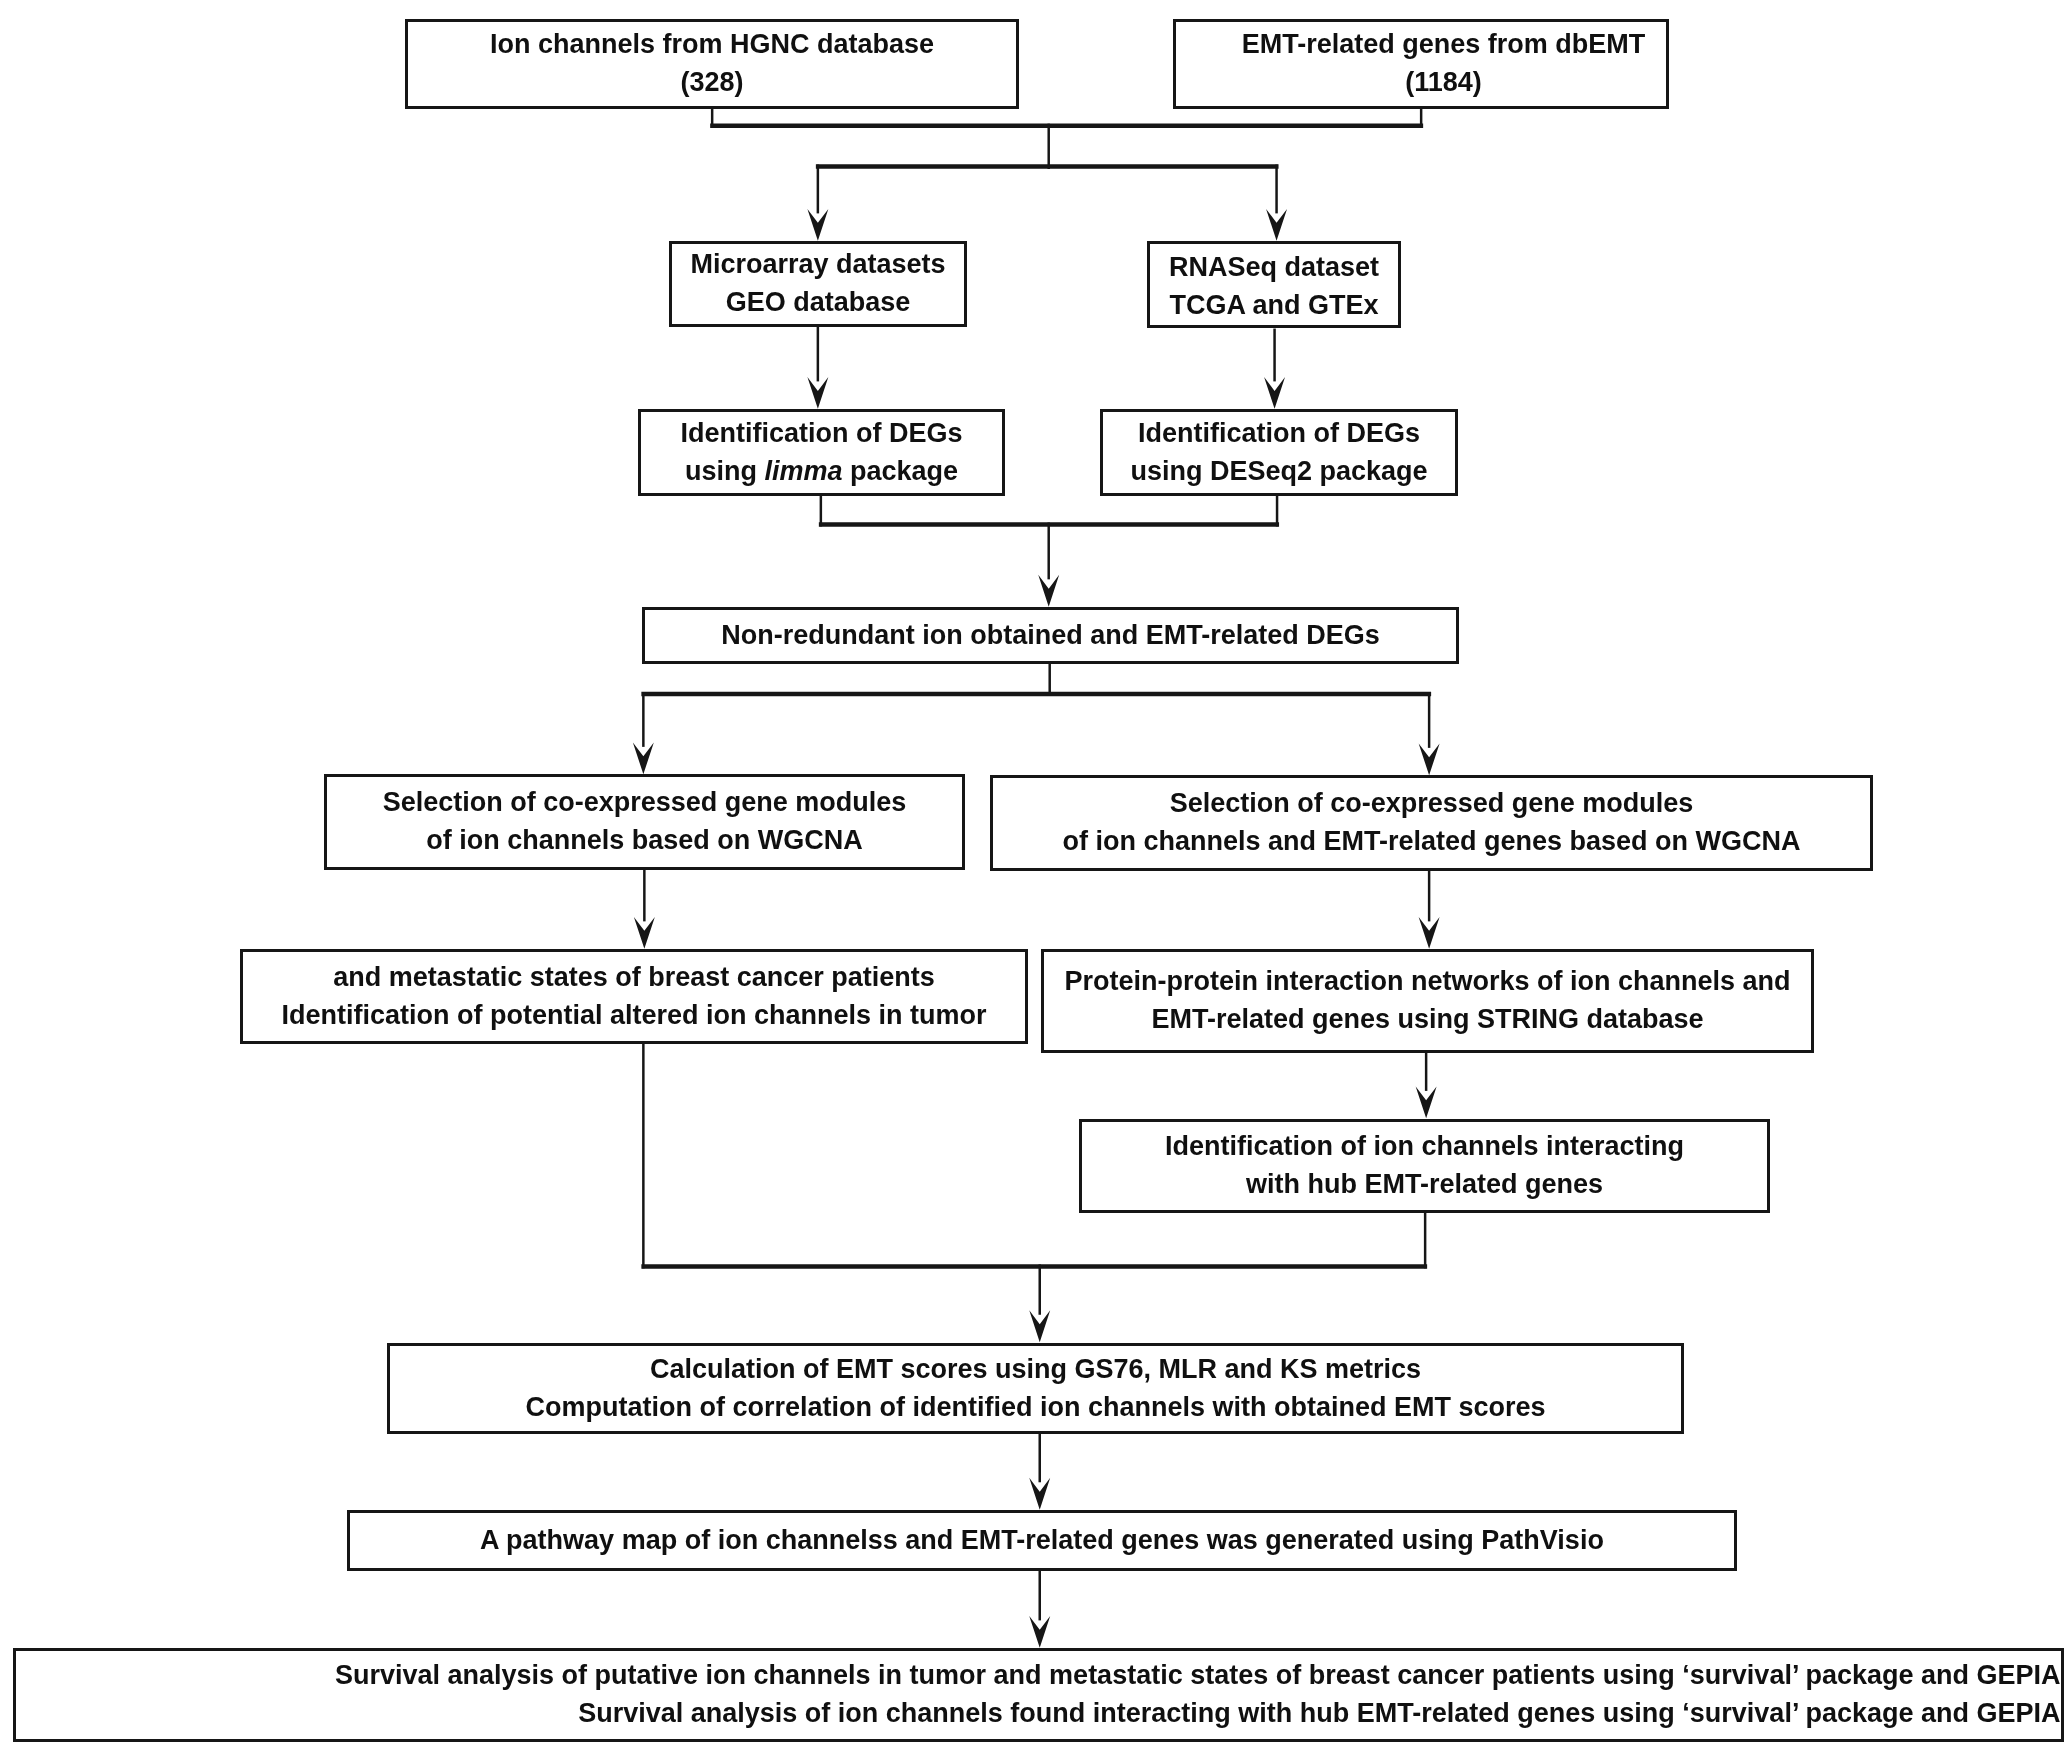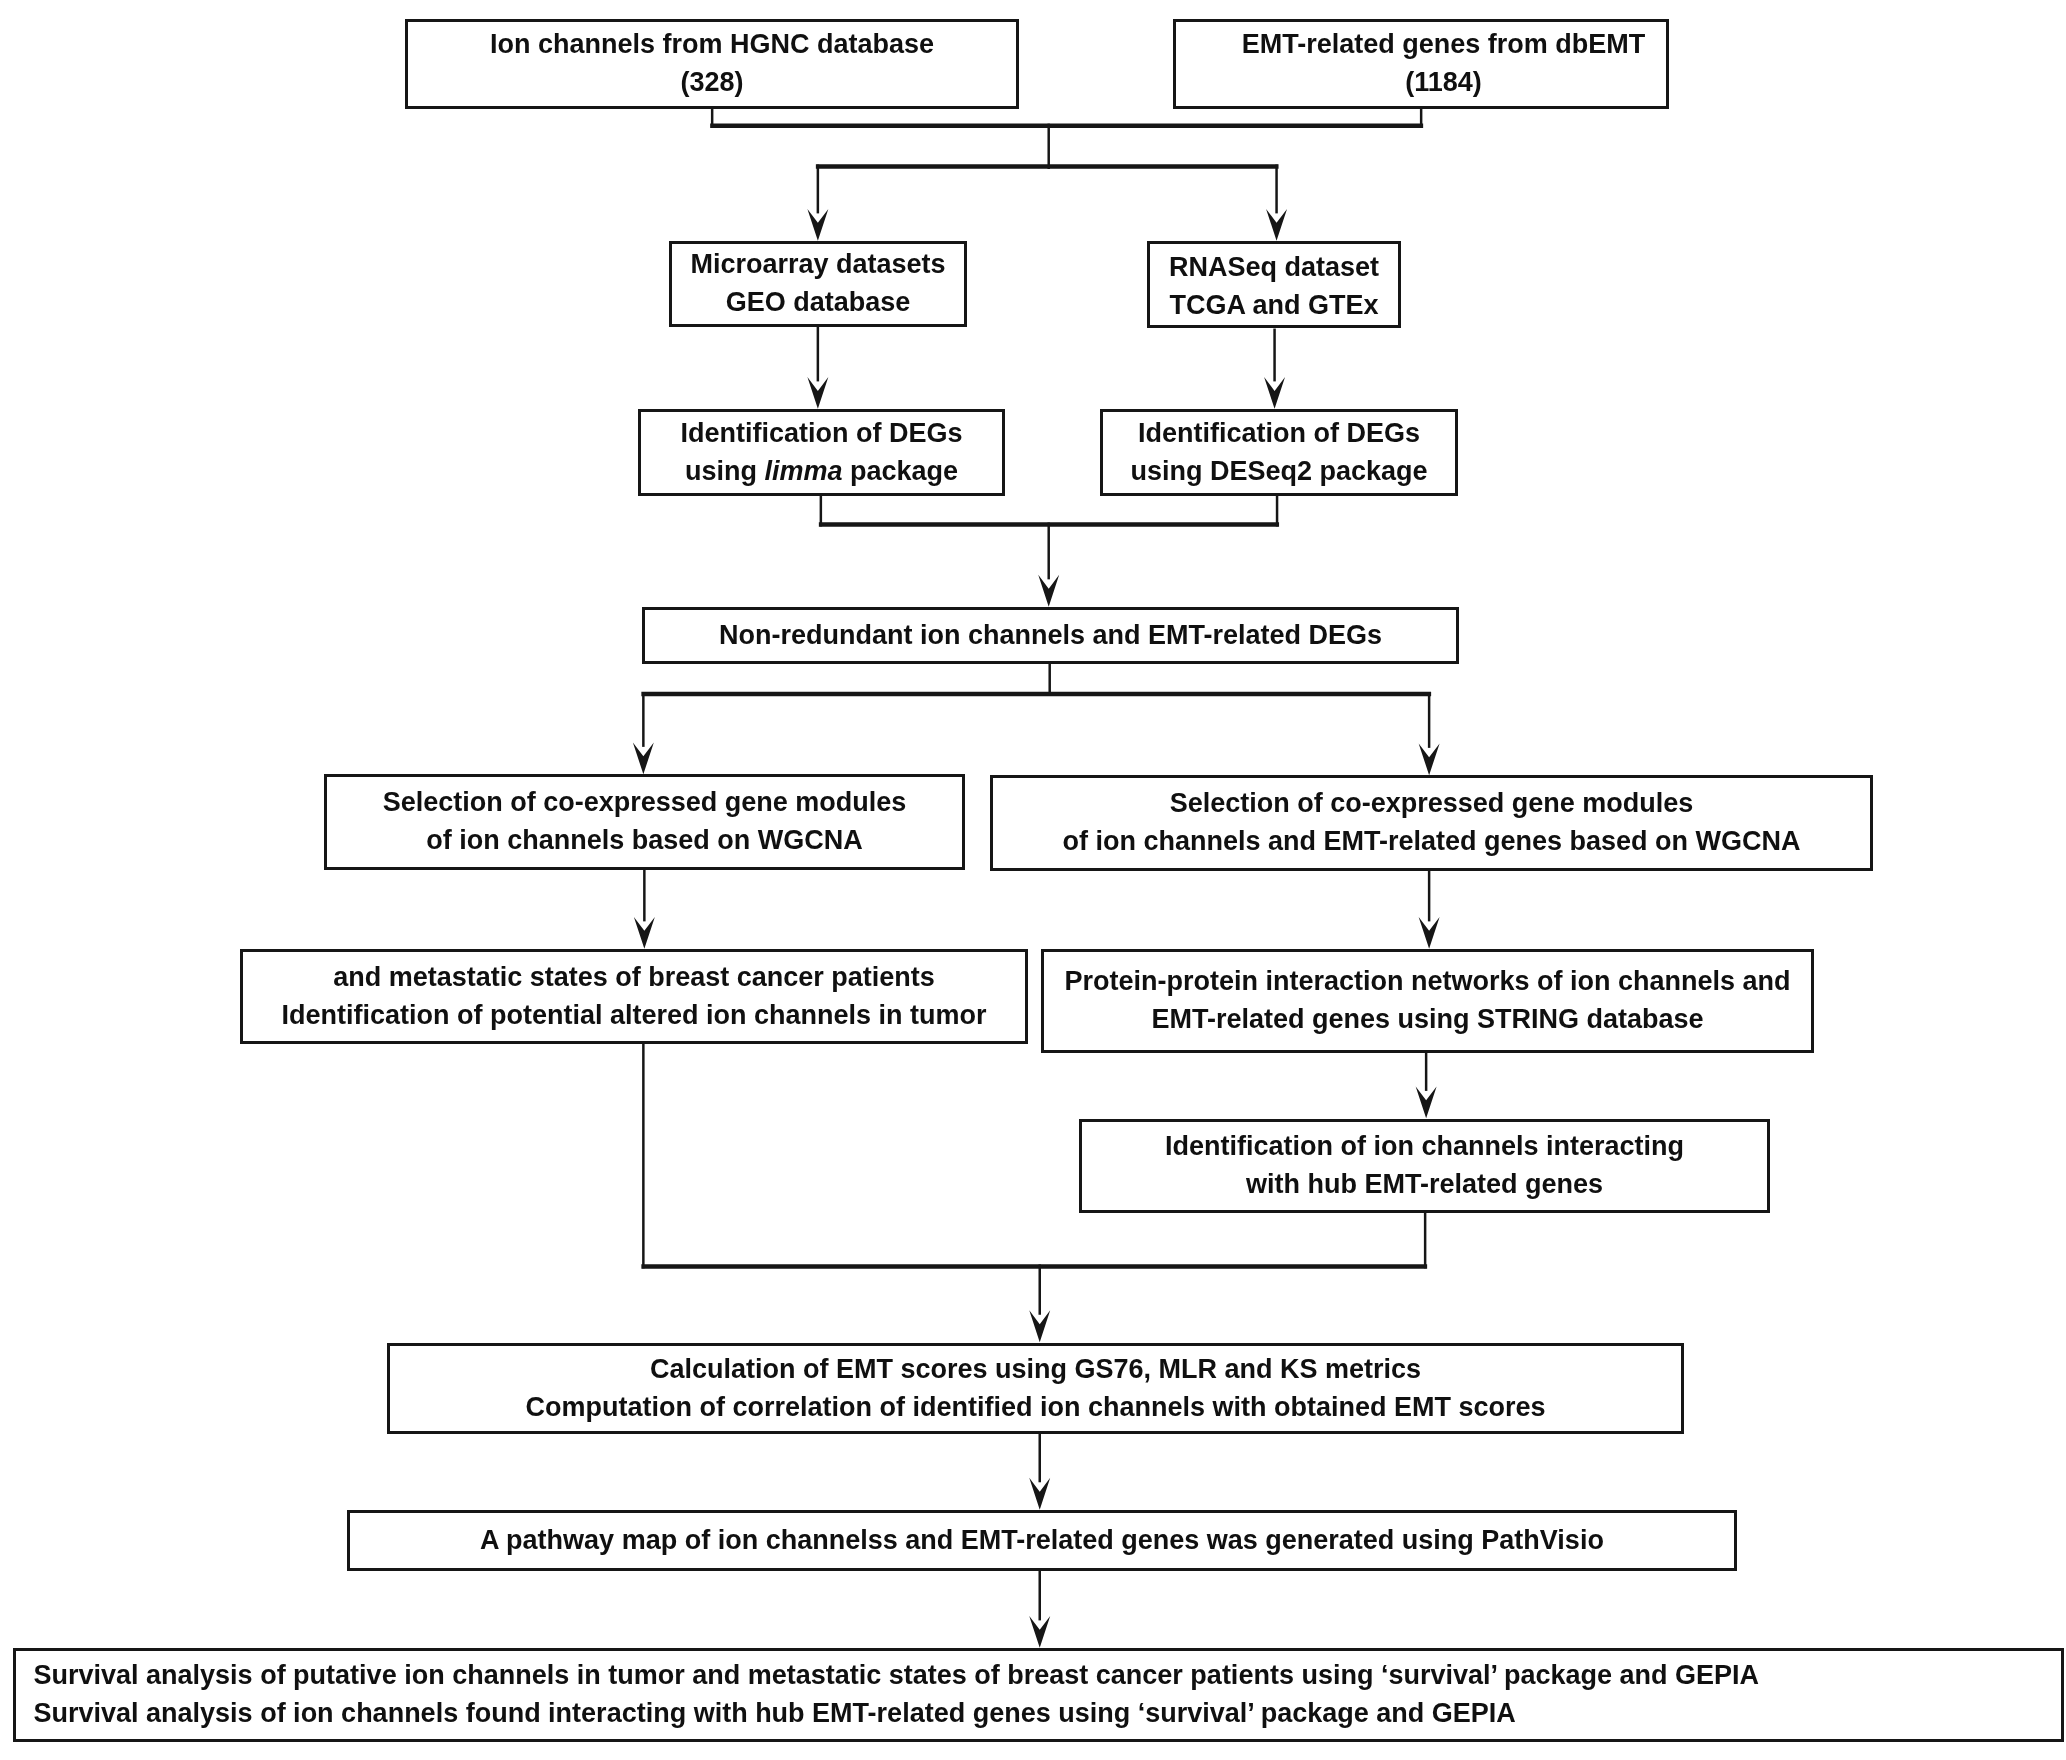--- a/index.html
+++ b/index.html
@@ -33,21 +33,21 @@
     justify-content: center;
     text-align: center;
     font-weight: 700;
     font-size: 27px;
     line-height: 1.40;
     white-space: nowrap;
   }
   .node .ln { display: block; }
   .em { font-style: italic; }
   .node.left-align {
-    align-items: flex-start;
+    align-items: flex-end;
     text-align: left;
     padding-left: 18px;
   }
   
   #n-hgnc        { left:  405px; top:   19px; width: 614px; height: 90px; }
   #n-dbemt       { left: 1173px; top:   19px; width:  496px; height: 90px; padding-left: 45px; }
   #n-microarray  { left: 669px; top:  241px; width:  298px; height: 86px; }
   #n-rnaseq      { left: 1147px; top:  241px; width:  254px; height: 87px; justify-content: flex-end; }
   #n-limma       { left: 638px; top:  409px; width:  367px; height: 87px; }
   #n-deseq2      { left: 1100px; top:  409px; width:  358px; height: 87px; }
@@ -138,21 +138,21 @@
     <span class="ln">Identification of DEGs</span>
     <span class="ln"><span>using </span><span class="em">limma</span><span> package</span></span>
   </div>
 
   <div class="node" id="n-deseq2">
     <span class="ln">Identification of DEGs</span>
     <span class="ln">using DESeq2 package</span>
   </div>
 
   <div class="node" id="n-nonred">
-    <span class="ln">Non-redundant ion channels and EMT-related DEGs</span>
+    <span class="ln">Non-redundant ion obtained and EMT-related DEGs</span>
   </div>
 
   <div class="node" id="n-wgcna-ion">
     <span class="ln">Selection of co-expressed gene modules</span>
     <span class="ln">of ion channels based on WGCNA</span>
   </div>
 
   <div class="node" id="n-wgcna-emt">
     <span class="ln">Selection of co-expressed gene modules</span>
     <span class="ln">of ion channels and EMT-related genes based on WGCNA</span>

